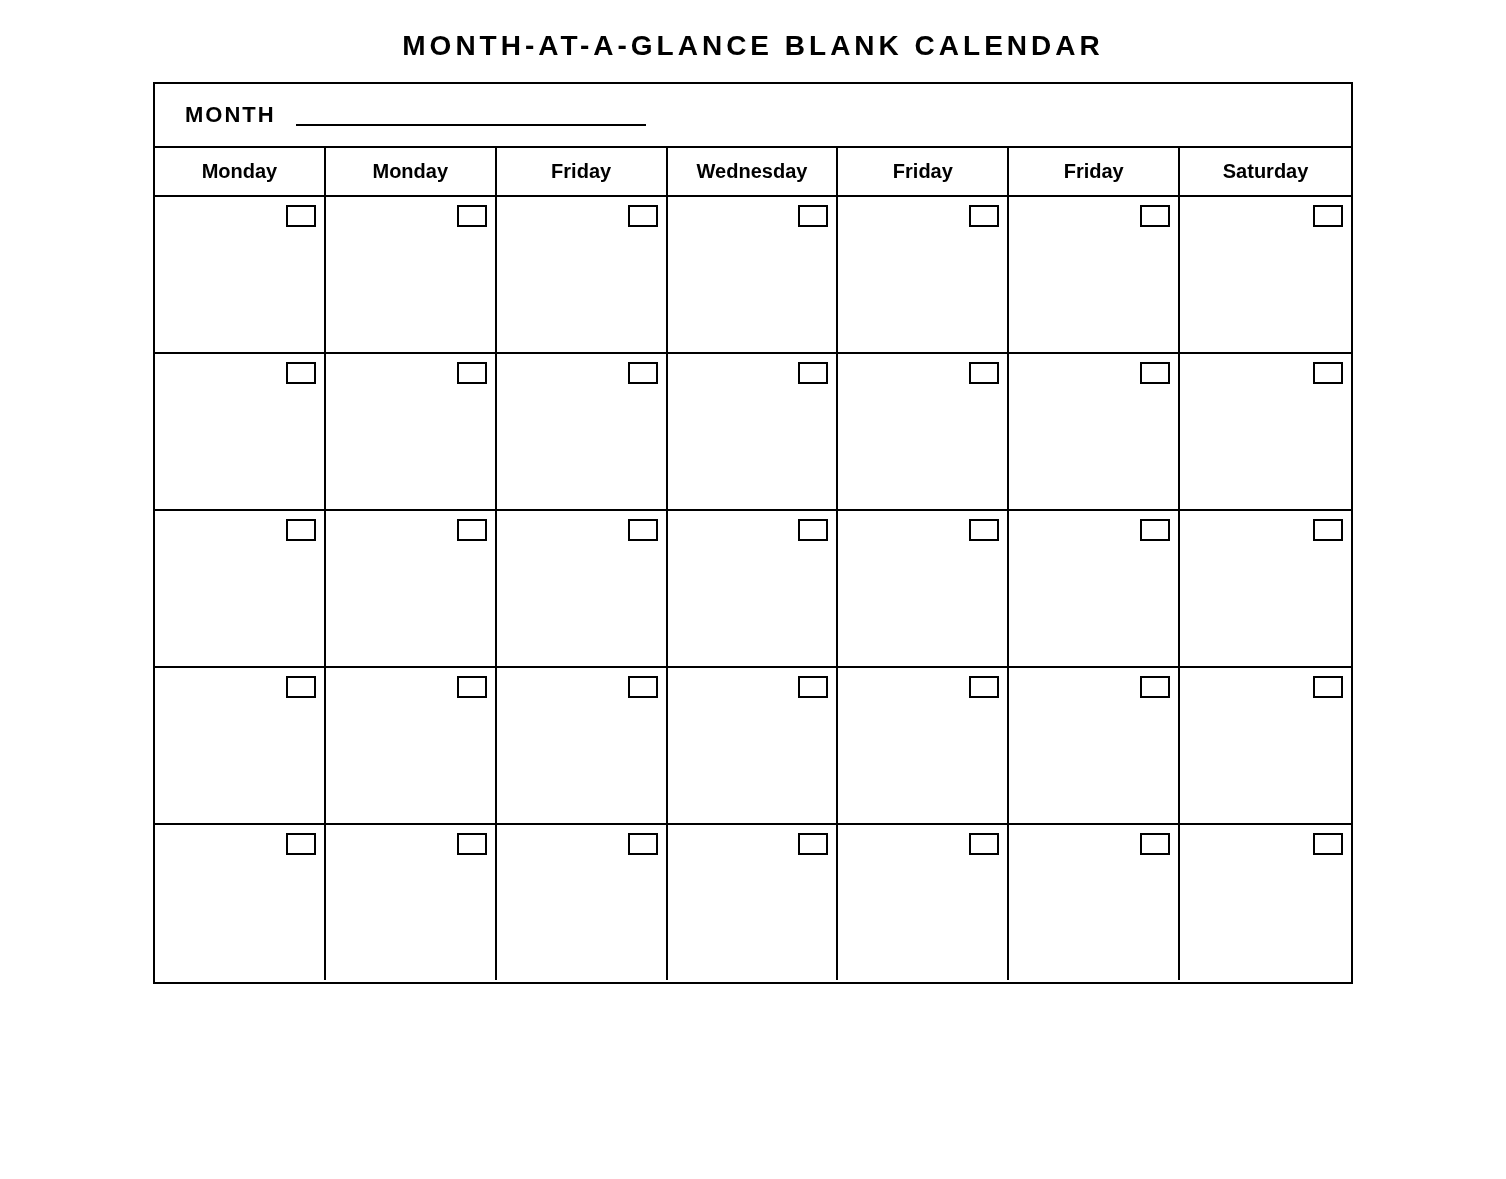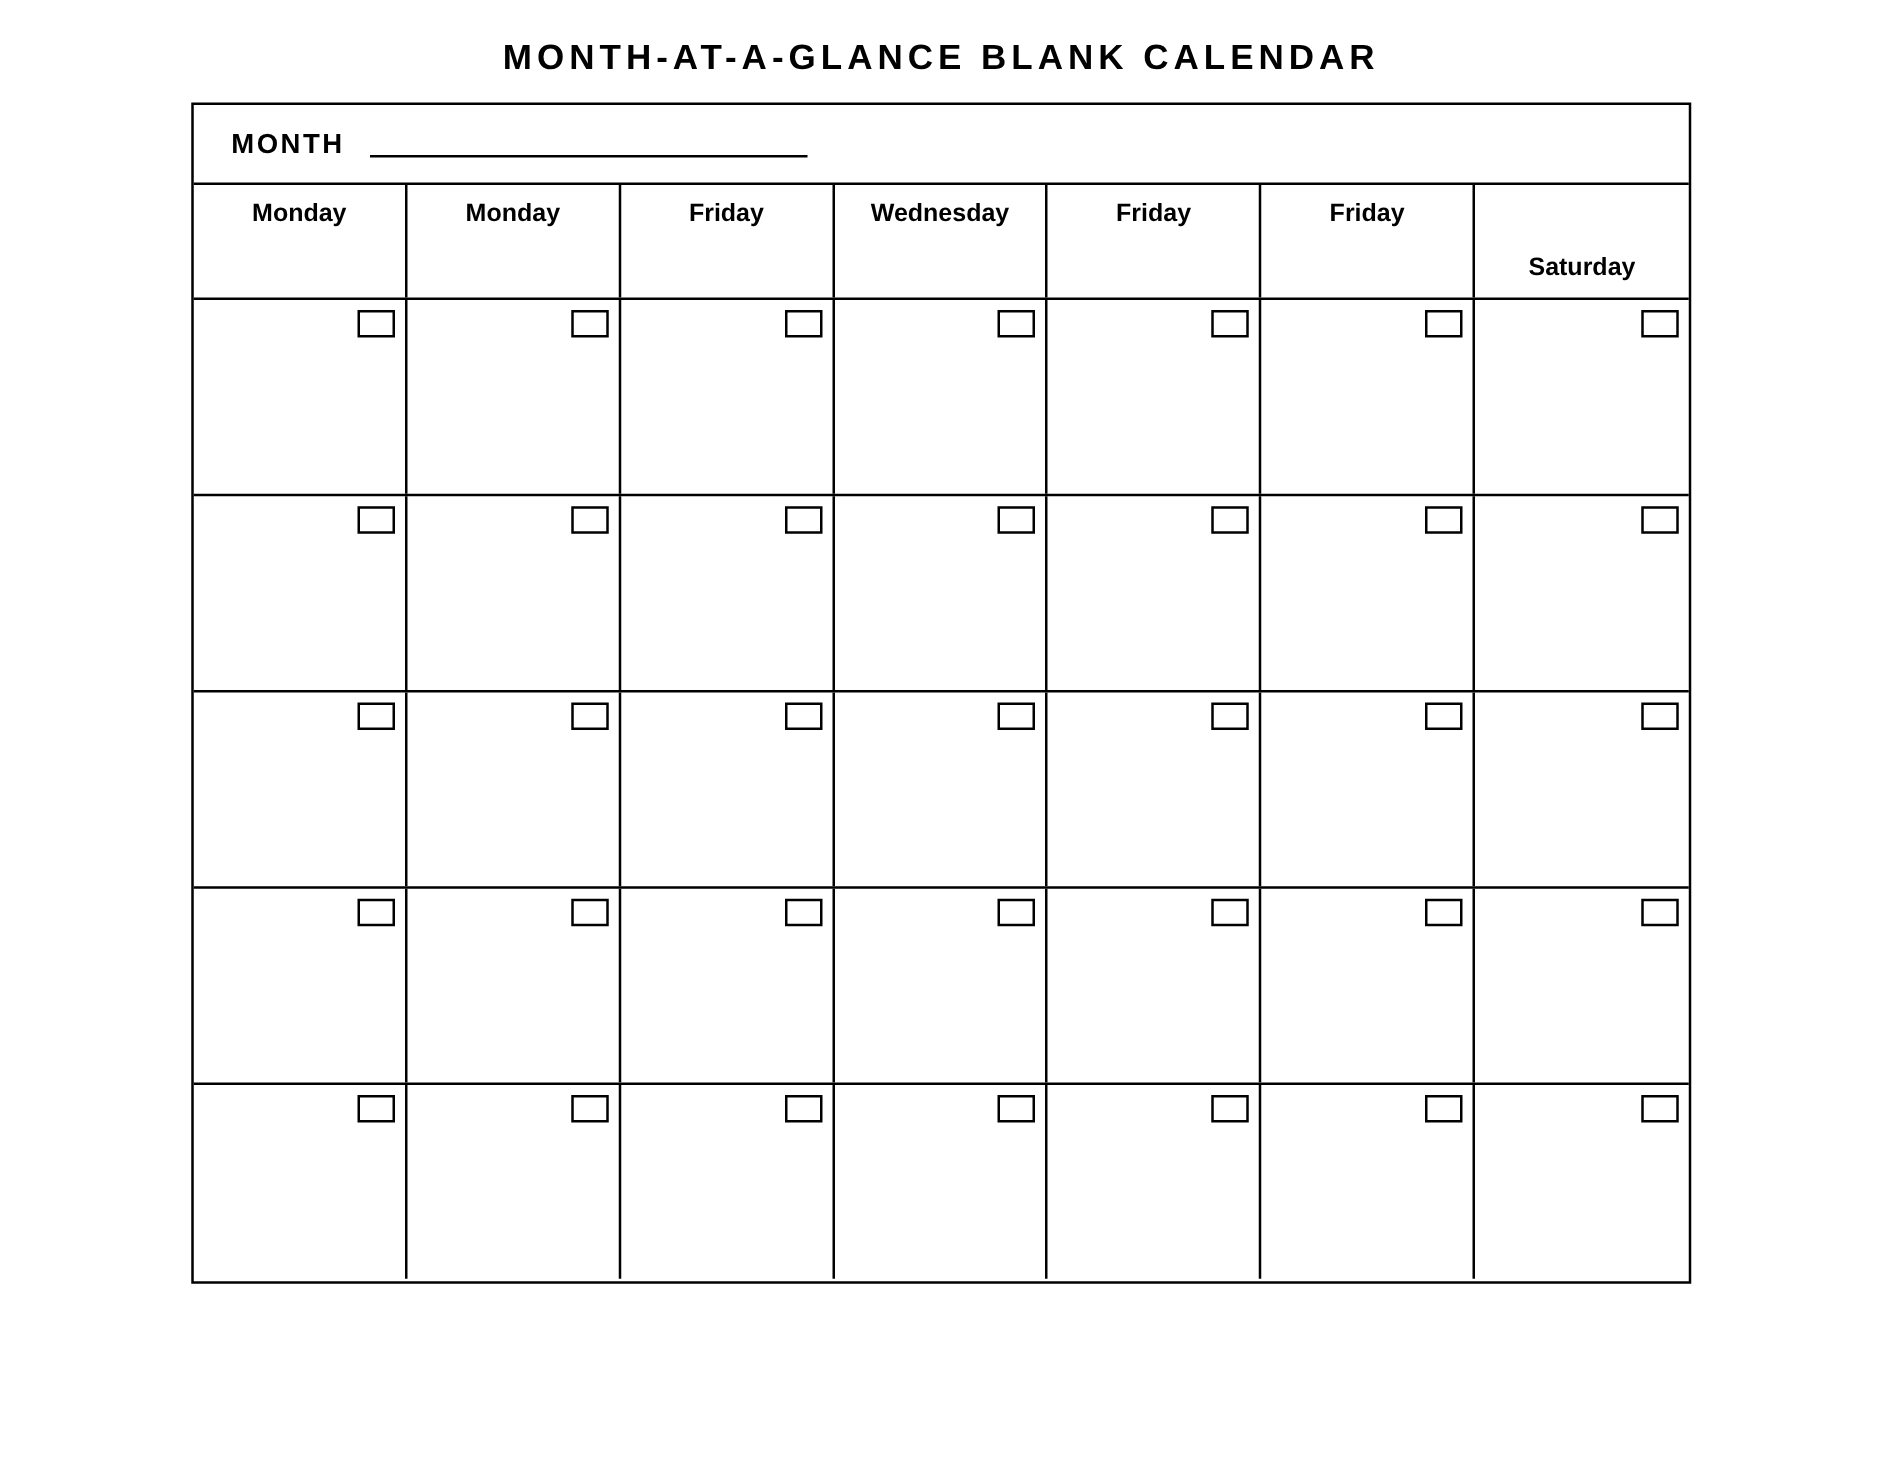--- a/index.html
+++ b/index.html
@@ -66,21 +66,20 @@
     .day-header {
       text-align: center;
       padding: 12px 5px;
       font-size: 20px;
       font-weight: 700;
       border-right: 2px solid #000;
     }
 
     .day-header:last-child {
       border-right: none;
-      margin-top: 43px;
     }
 
     .calendar-grid {
       display: grid;
       grid-template-rows: repeat(5, 1fr);
     }
 
     .calendar-row {
       display: grid;
       grid-template-columns: repeat(7, 1fr);

